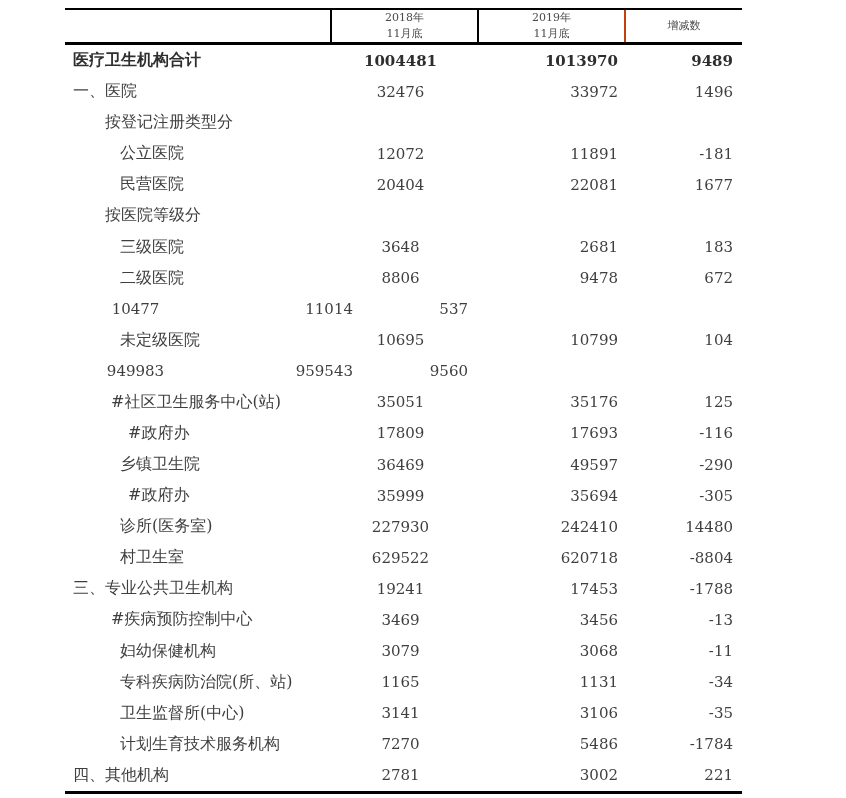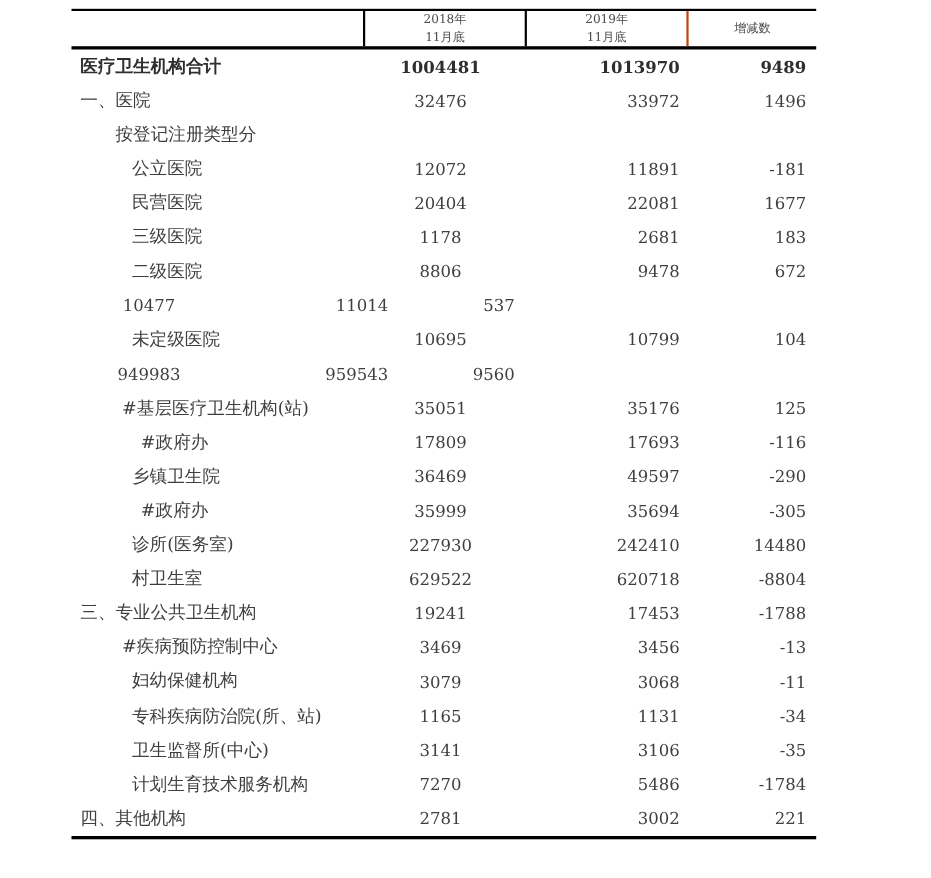--- a/index.html
+++ b/index.html
@@ -121,22 +121,28 @@
           <div class="cell num c1">11891</div>
           <div class="cell num c2">-181</div>
         </div>
         <div class="trow">
           <div class="cell label ind2">民营医院</div>
           <div class="cell num c0">20404</div>
           <div class="cell num c1">22081</div>
           <div class="cell num c2">1677</div>
         </div>
         <div class="trow">
+          <div class="cell label ind1">按医院等级分</div>
+          <div class="cell num c0"></div>
+          <div class="cell num c1"></div>
+          <div class="cell num c2"></div>
+        </div>
+        <div class="trow">
           <div class="cell label ind2">三级医院</div>
-          <div class="cell num c0">1178</div>
+          <div class="cell num c0">3648</div>
           <div class="cell num c1">2681</div>
           <div class="cell num c2">183</div>
         </div>
         <div class="trow">
           <div class="cell label ind2">二级医院</div>
           <div class="cell num c0">8806</div>
           <div class="cell num c1">9478</div>
           <div class="cell num c2">672</div>
         </div>
         <div class="trow">
@@ -149,21 +155,21 @@
           <div class="cell num c0">10695</div>
           <div class="cell num c1">10799</div>
           <div class="cell num c2">104</div>
         </div>
         <div class="trow">
           <div class="cell num c0">949983</div>
           <div class="cell num c1">959543</div>
           <div class="cell num c2">9560</div>
         </div>
         <div class="trow">
-          <div class="cell label ind4">#基层医疗卫生机构(站)</div>
+          <div class="cell label ind4">#社区卫生服务中心(站)</div>
           <div class="cell num c0">35051</div>
           <div class="cell num c1">35176</div>
           <div class="cell num c2">125</div>
         </div>
         <div class="trow">
           <div class="cell label ind3">#政府办</div>
           <div class="cell num c0">17809</div>
           <div class="cell num c1">17693</div>
           <div class="cell num c2">-116</div>
         </div>

